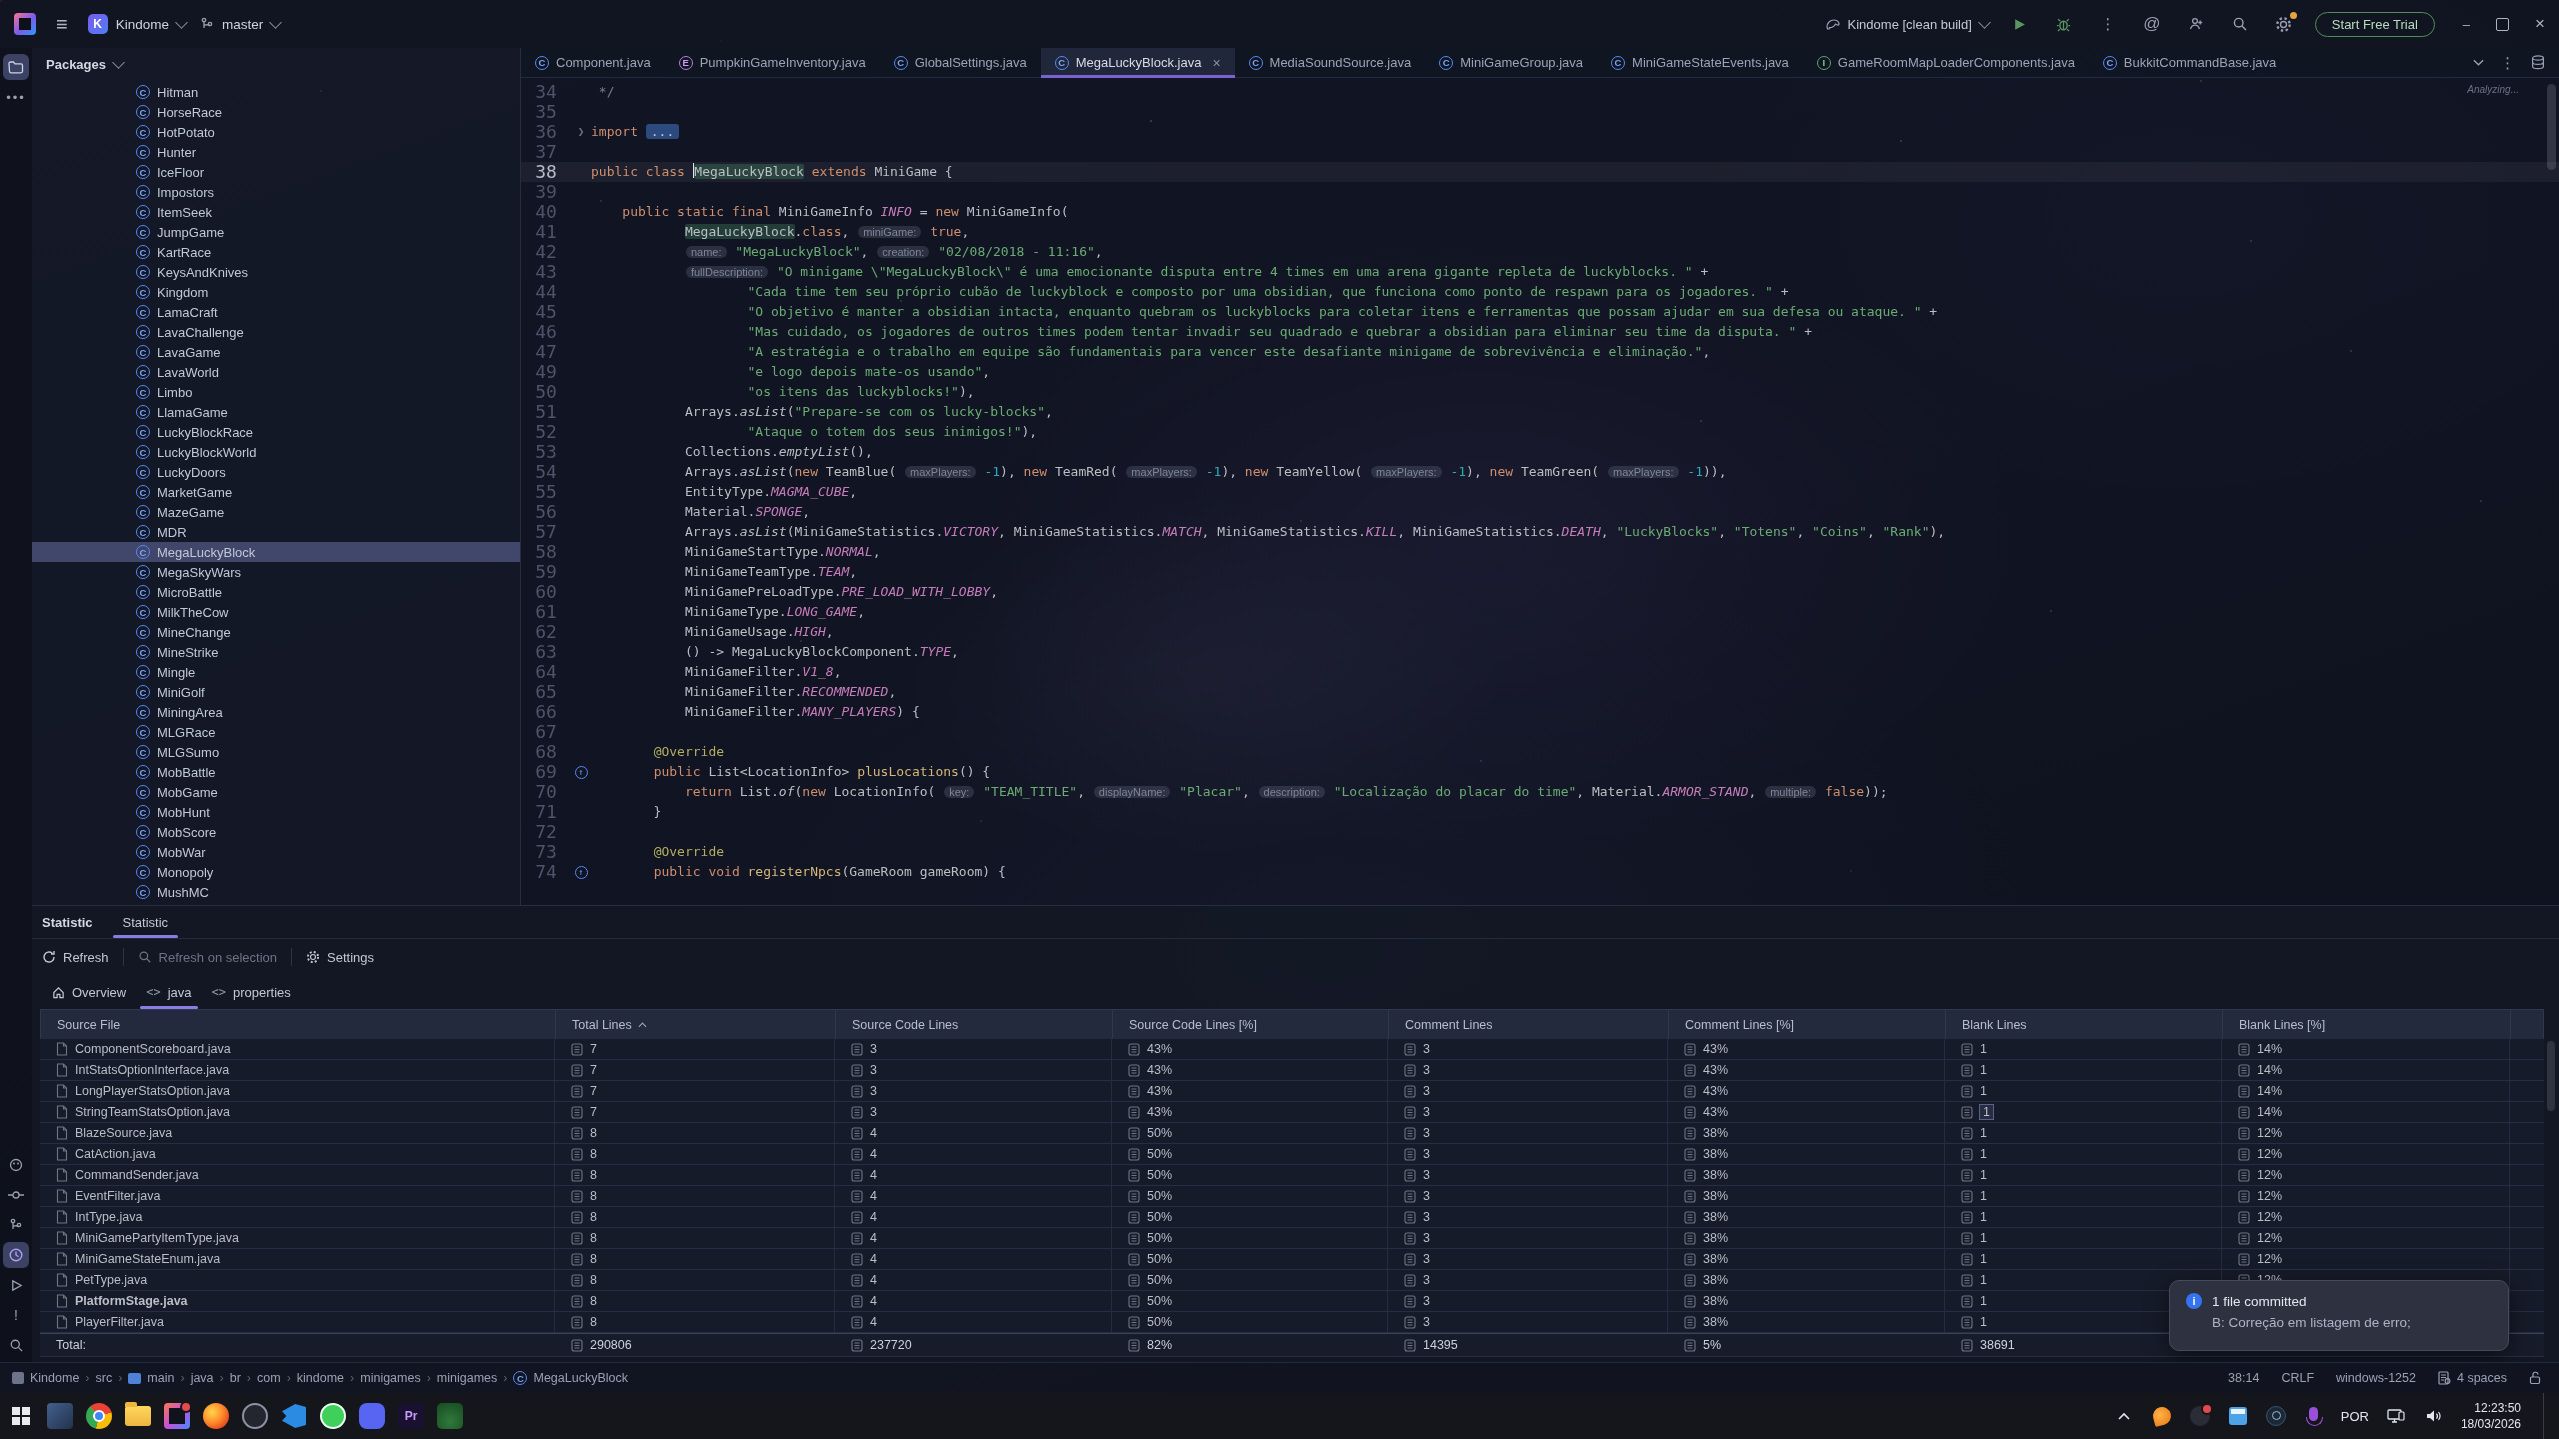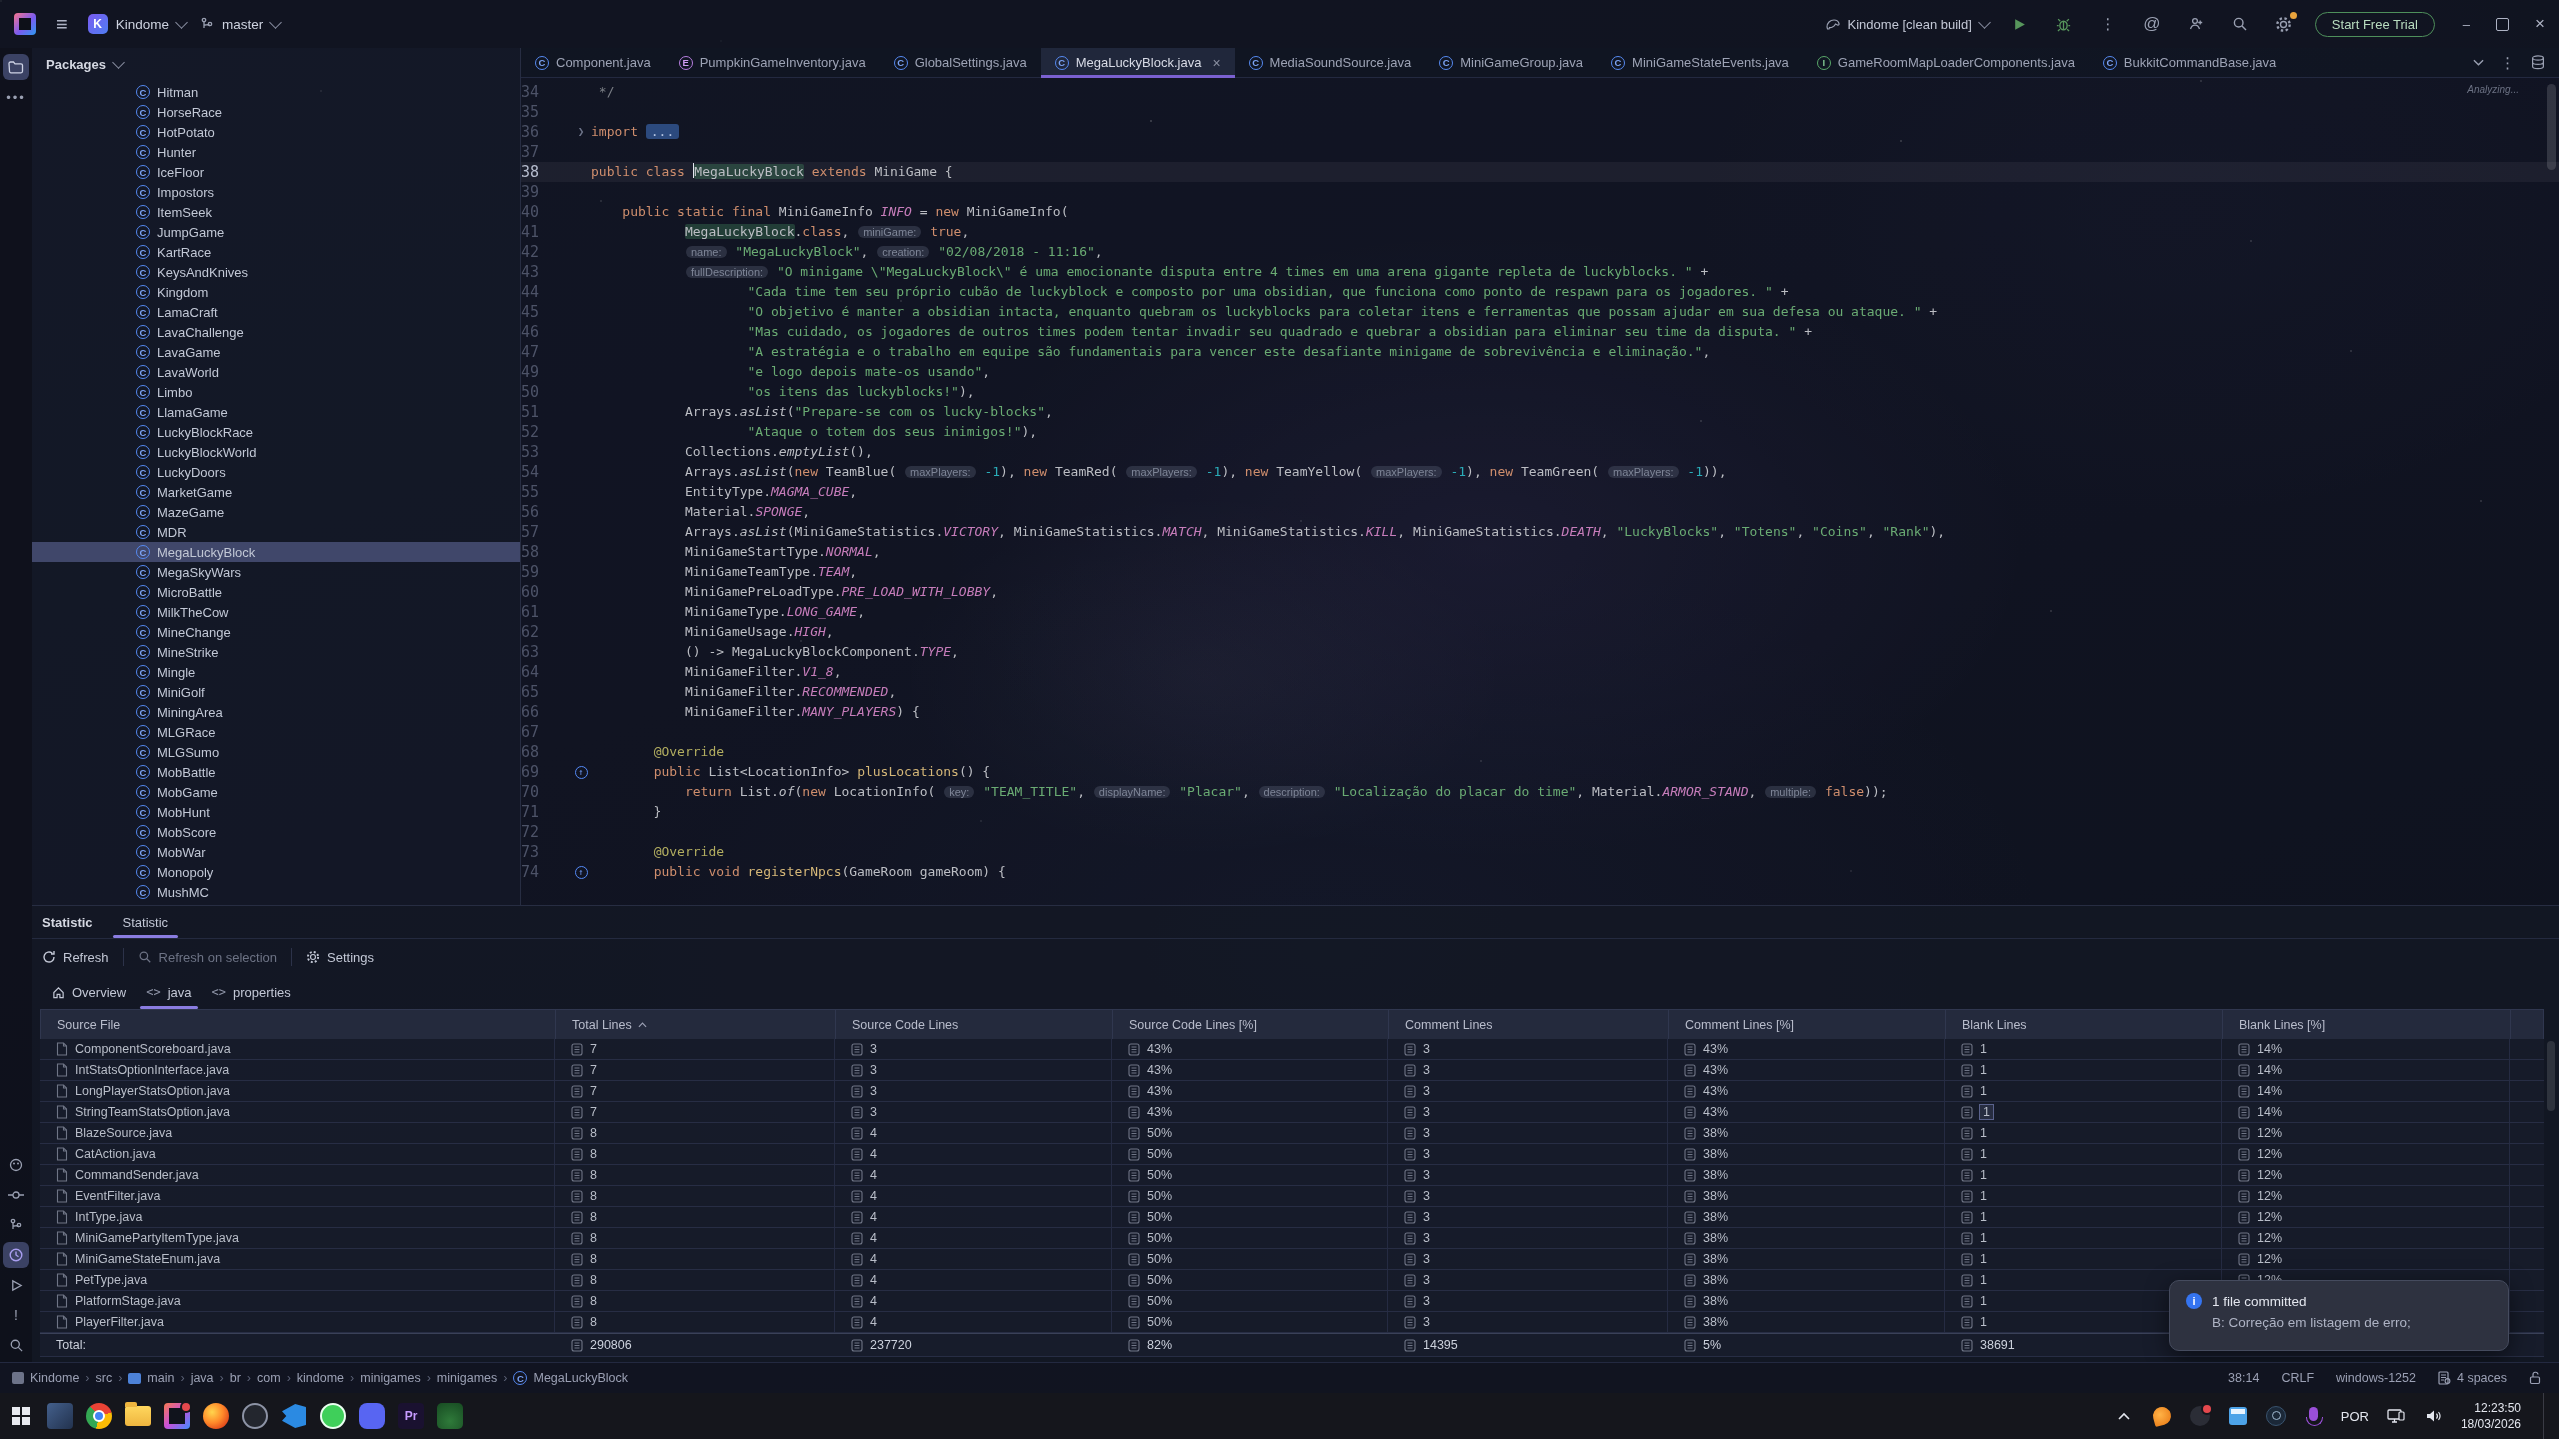--- a/index.html
+++ b/index.html
@@ -67,21 +67,21 @@
   .tab.active{background:rgba(54,62,92,.45);color:#d8dbe6;}
   .tab.active::after{content:"";position:absolute;left:0;right:0;bottom:-1px;height:3px;background:#7b61d1;}
   .tab .x{margin-left:4px;color:#8a8fa1;font-size:14px;}
   .tab-tools{margin-left:auto;display:flex;align-items:center;gap:16px;padding-right:14px;color:#9aa0b2;}
   
   .editor{position:absolute;left:521px;top:78px;right:0;height:827px;background:rgba(13,16,27,.45);overflow:hidden;}
   .code{position:absolute;left:0;top:4px;right:0;font-family:"DejaVu Sans Mono","Liberation Mono",monospace;
     font-size:13px;line-height:20px;}
   .cl{display:flex;height:20px;white-space:pre;}
   .cl.current{background:rgba(255,255,255,.05);}
-  .g{flex:0 0 50px;text-align:left;color:#4d5368;font-size:15px;}
+  .g{flex:0 0 50px;text-align:center;color:#4d5368;font-size:18px;}
   .cl.current .g{color:#b7bdcf;}
   .gi{flex:0 0 20px;display:flex;align-items:center;justify-content:center;}
   .t{color:#bcbec4;}
   .c-k{color:#cf8e6d;} .c-s{color:#6aab73;} .c-d{color:#bcbec4;} .c-n{color:#2aacb8;}
   .c-c{color:#c77dbb;font-style:italic;} .c-m{font-style:italic;color:#bcbec4;}
   .c-fn{color:#d5b778;} .c-a{color:#b3ae60;} .c-cm{color:#7a7e85;}
   .hint{background:rgba(76,83,103,.45);color:#7e8597;border-radius:8px;padding:0 5px;font-size:11px;
     font-family:"Liberation Sans",sans-serif;margin:0 1px;}
   .fold{background:#2c4a7e;color:#b6c6e3;border-radius:3px;padding:0 5px;}
   .hl{background:rgba(70,150,100,.32);border-radius:2px;}
@@ -1316,21 +1316,21 @@
           </div>
           <div class="td" style="width: 288px;">
             <svg class="stat-ic" width="12" height="13" viewBox="0 0 12 13">
               <rect x="1" y="1" width="10" height="11" rx="2" fill="none" stroke="#8d93a5" stroke-width="1.1"></rect>
               <path d="M3.5 4h5M3.5 6.5h5M3.5 9h5" stroke="#8d93a5" stroke-width="1"></path>
             </svg>
             <span class="val">12%</span>
           </div>
         </div>
         <div class="trB">
-          <div class="td" style="width: 515px;">
+          <div class="td" style="width: 515px; font-weight: bold;">
             <svg class="stat-ic" width="12" height="14" viewBox="0 0 12 14">
               <path d="M1.5 1h6l3 3v9h-9z" fill="none" stroke="#8d93a5" stroke-width="1.1"></path>
               <path d="M7.5 1v3h3" fill="none" stroke="#8d93a5" stroke-width="1.1"></path>
             </svg>
             <span class="val">PlatformStage.java</span>
           </div>
           <div class="td" style="width: 280px;">
             <svg class="stat-ic" width="12" height="13" viewBox="0 0 12 13">
               <rect x="1" y="1" width="10" height="11" rx="2" fill="none" stroke="#8d93a5" stroke-width="1.1"></rect>
               <path d="M3.5 4h5M3.5 6.5h5M3.5 9h5" stroke="#8d93a5" stroke-width="1"></path>

